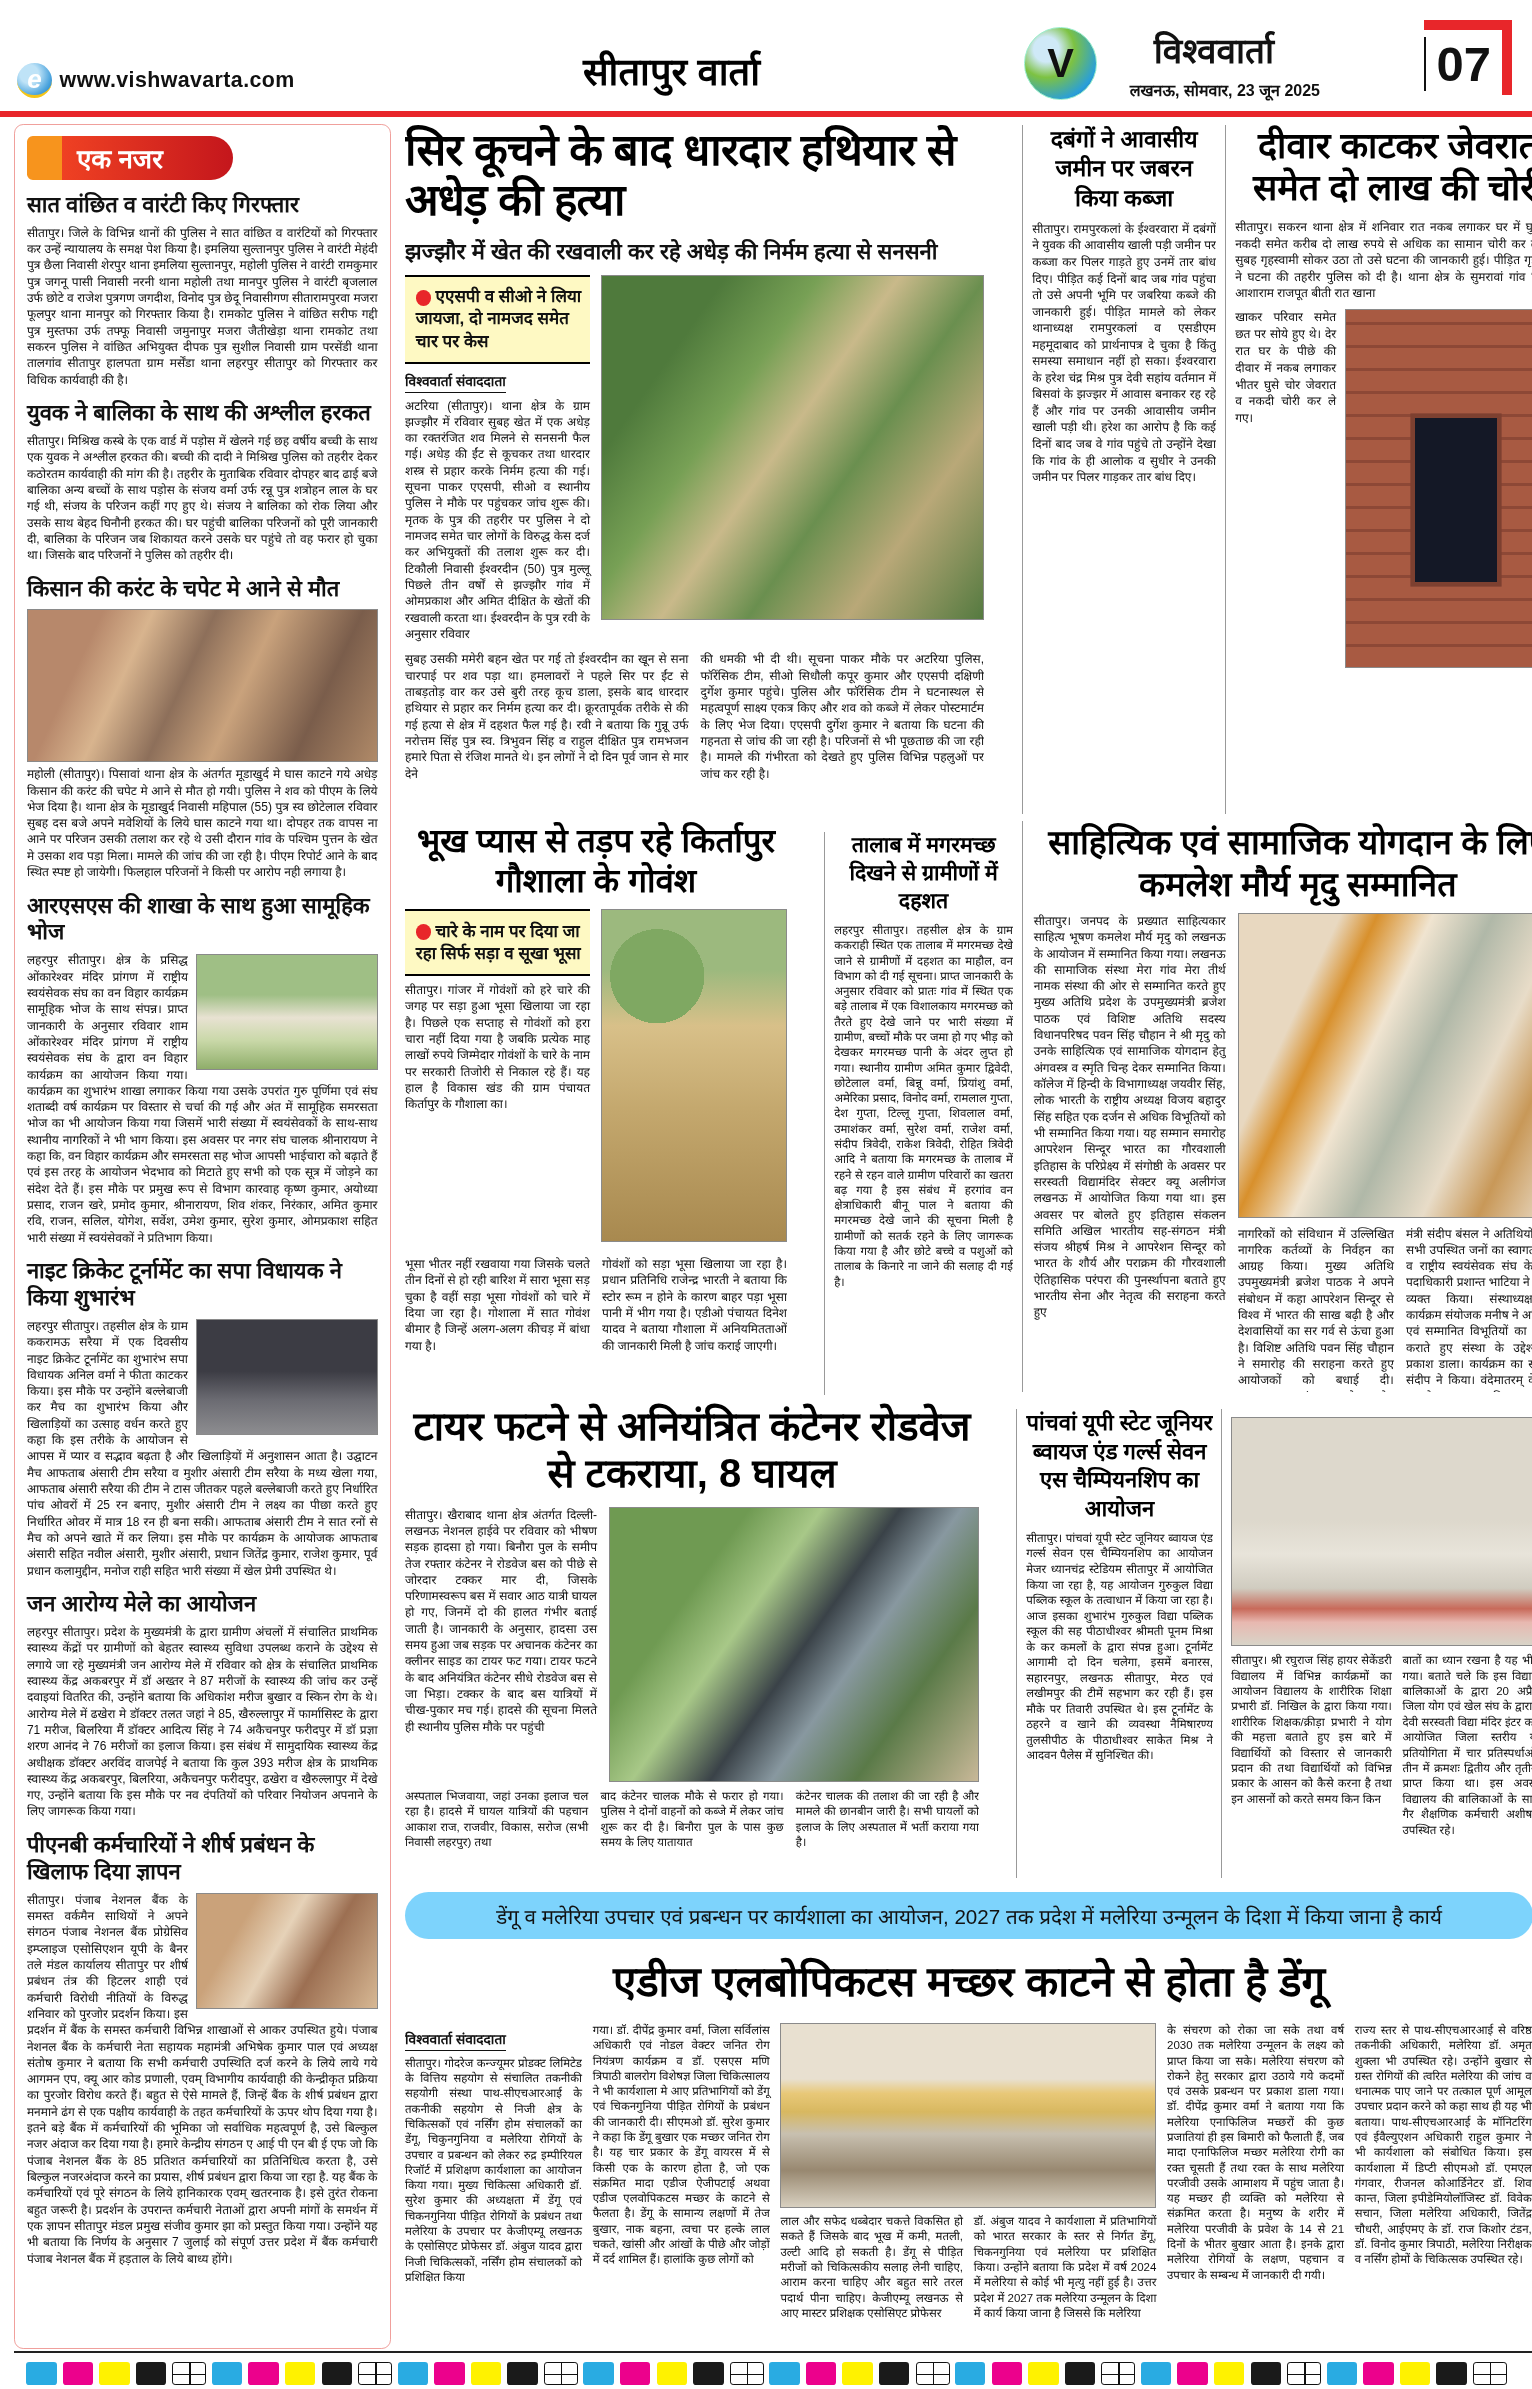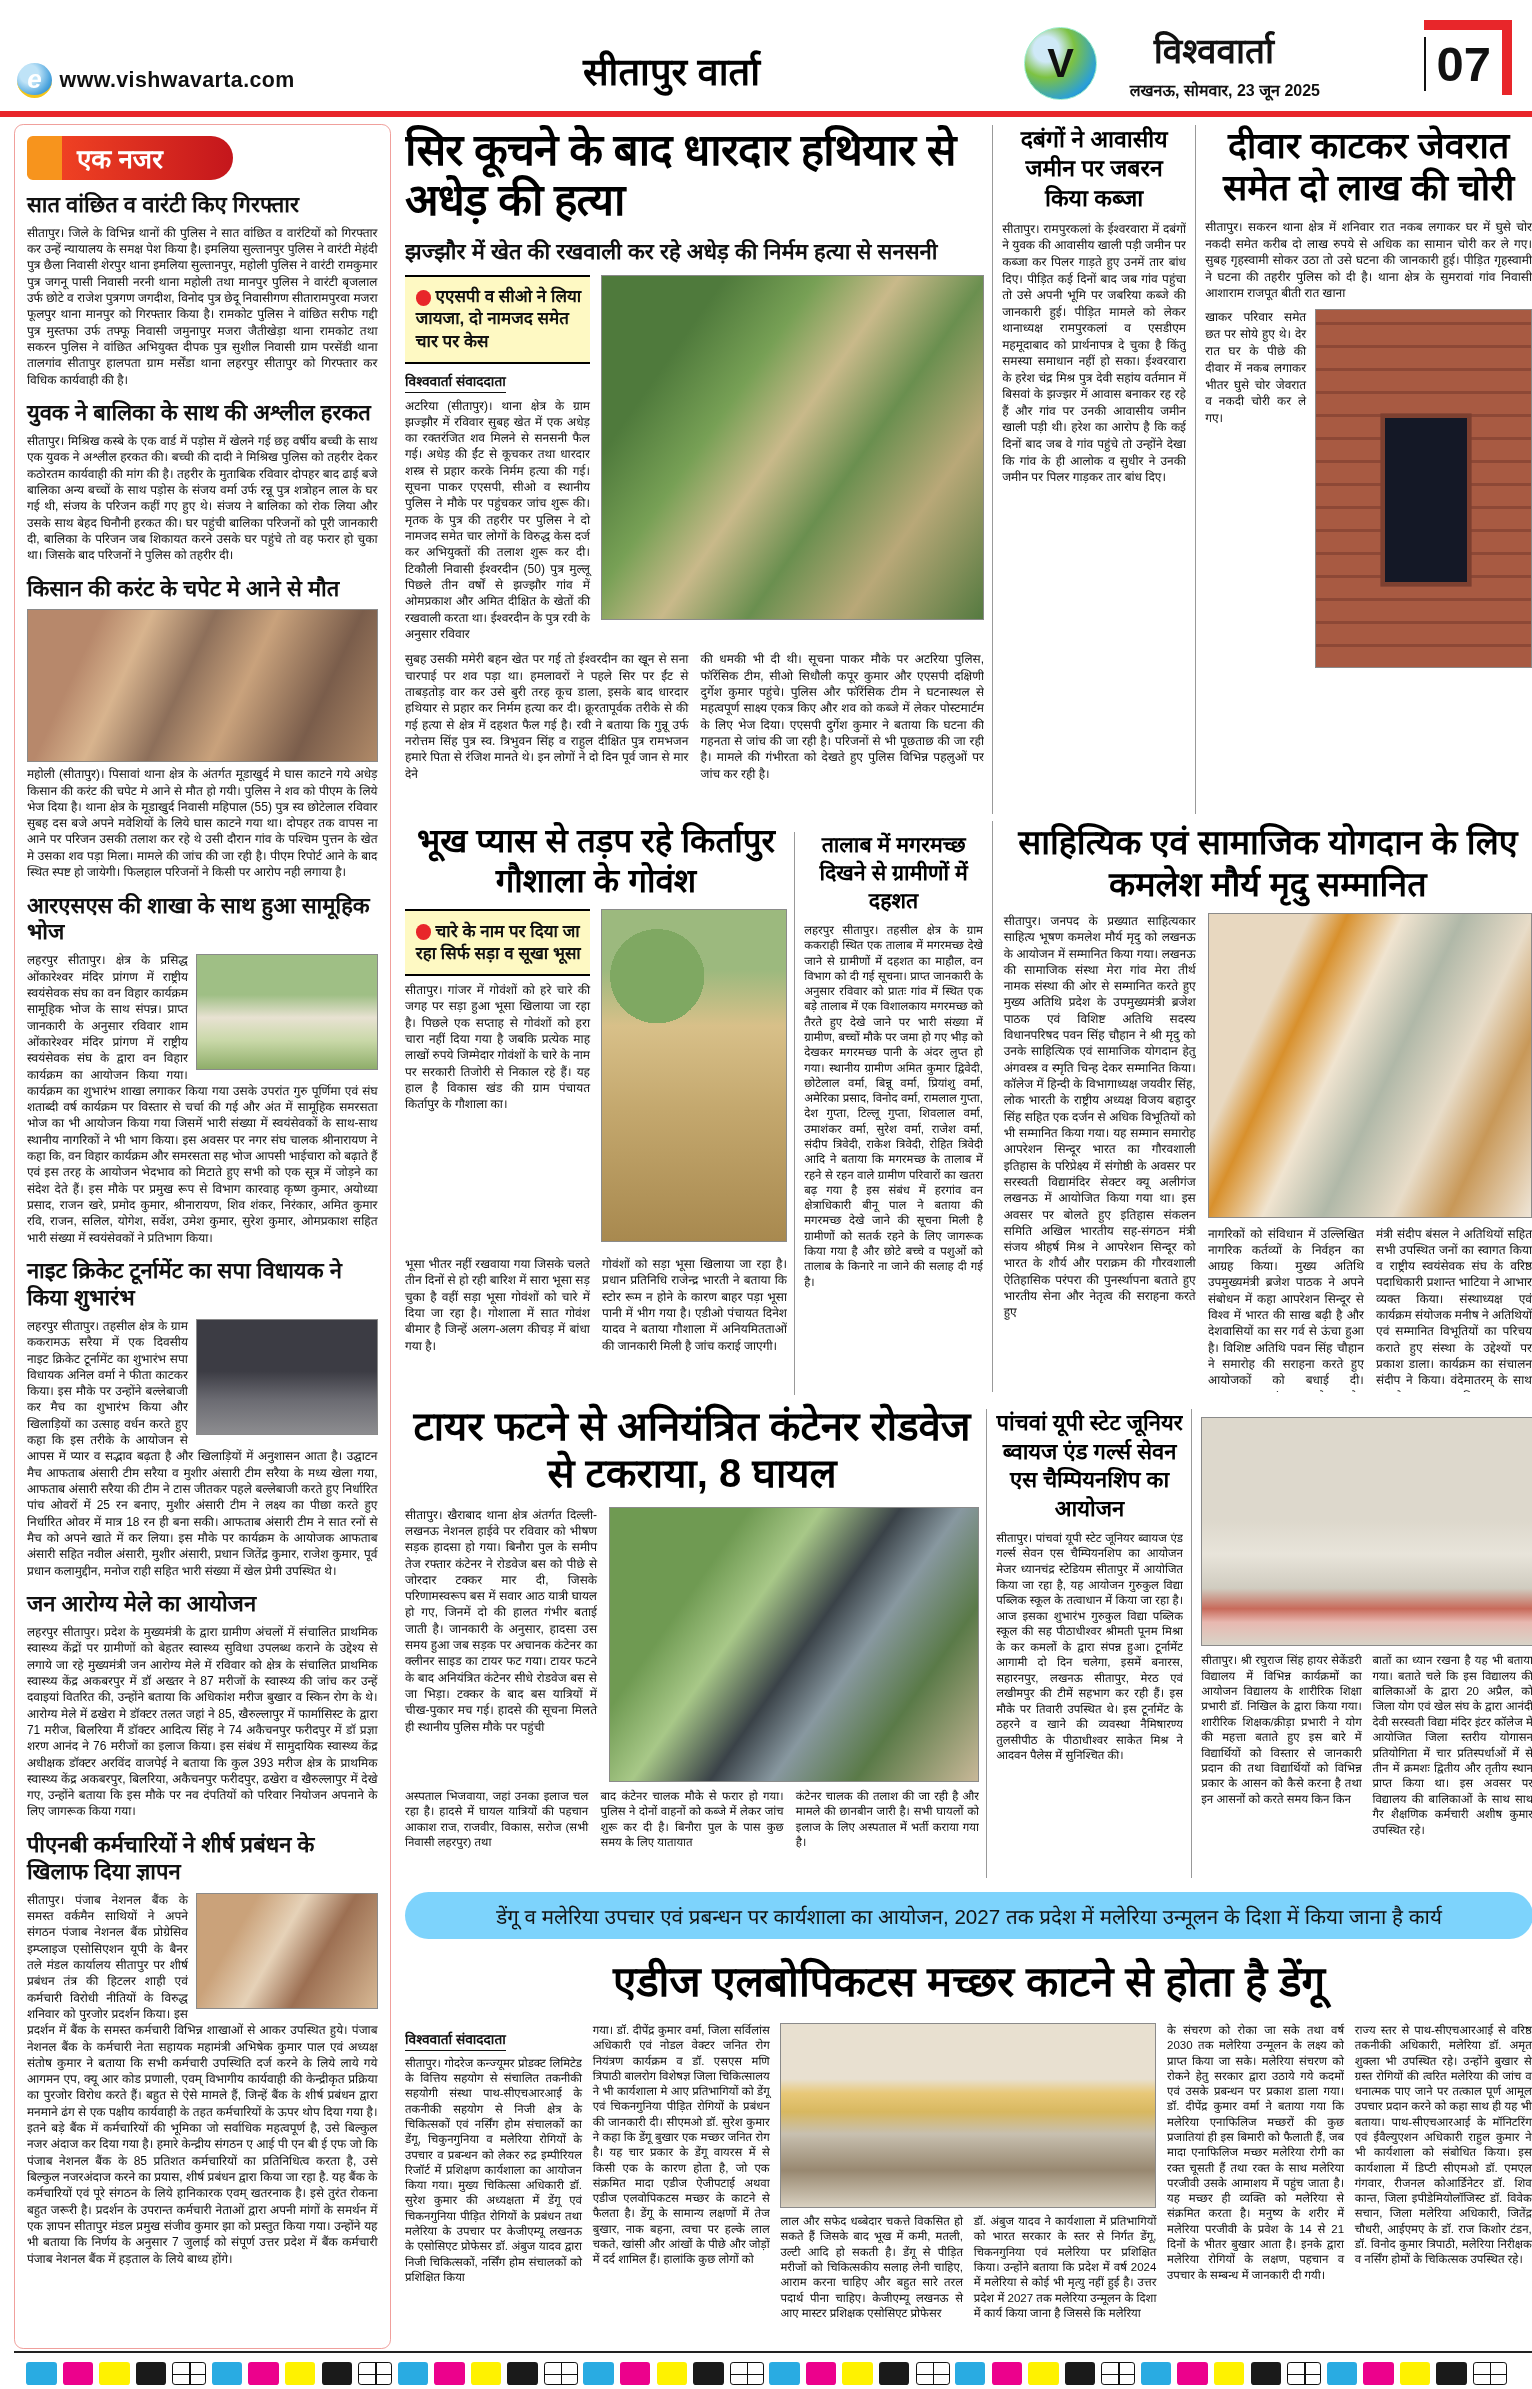--- a/index.html
+++ b/index.html
@@ -34,21 +34,21 @@
   
   .headline { font-weight:bold; color:#000; }
   .body-text { text-align:justify; color:#111; }
   .photo { border:0.8px solid #8a8a8a; }
   .bullet-box { background:#fef9c3; border-top:2.3px solid #000; border-bottom:2.3px solid #000;
     padding:9.2px 7.6px 9.2px 10.7px; font-weight:bold; line-height:1.3; position:relative; }
   .dot { display:inline-block; width:15.3px; height:15.3px; border-radius:50%; background:#e8262a;
     margin-right:4.6px; vertical-align:middle; }
   .byline { font-size:13.7px; font-weight:bold; border-bottom:1.5px solid #111;
     display:inline-block; padding-bottom:1.5px; margin:7.6px 0 4.6px; }
-  .vsep { border-left:0.8px solid #999; }
+  .vsep { border-left:0.8px solid #999;margin-left:30px; }
   
   .left-col { left:13.7px; top:124px; width:377px; height:2225px;
     border:1.5px solid #f0a09c; border-radius:9.2px; padding:10.7px 12.2px; overflow:hidden; }
   .badge { width:206px; height:44px; display:flex; align-items:center;
     background:linear-gradient(90deg,#f7941d 0 35px,#ef4123 35px,#c4161c 100%);
     border-radius:6.1px 23px 23px 6.1px; color:#fff; font-size:26px; font-weight:bold;
     padding-left:50px; margin-bottom:3.1px; }
   .ln-headline { font-size:22px; font-weight:bold; line-height:1.22; margin:12.2px 0 6.1px; }
   .ln-body { font-size:12px; line-height:1.36; text-align:justify; }
   .ln-photo-full { width:100%; height:153px; margin:4.6px 0; }

